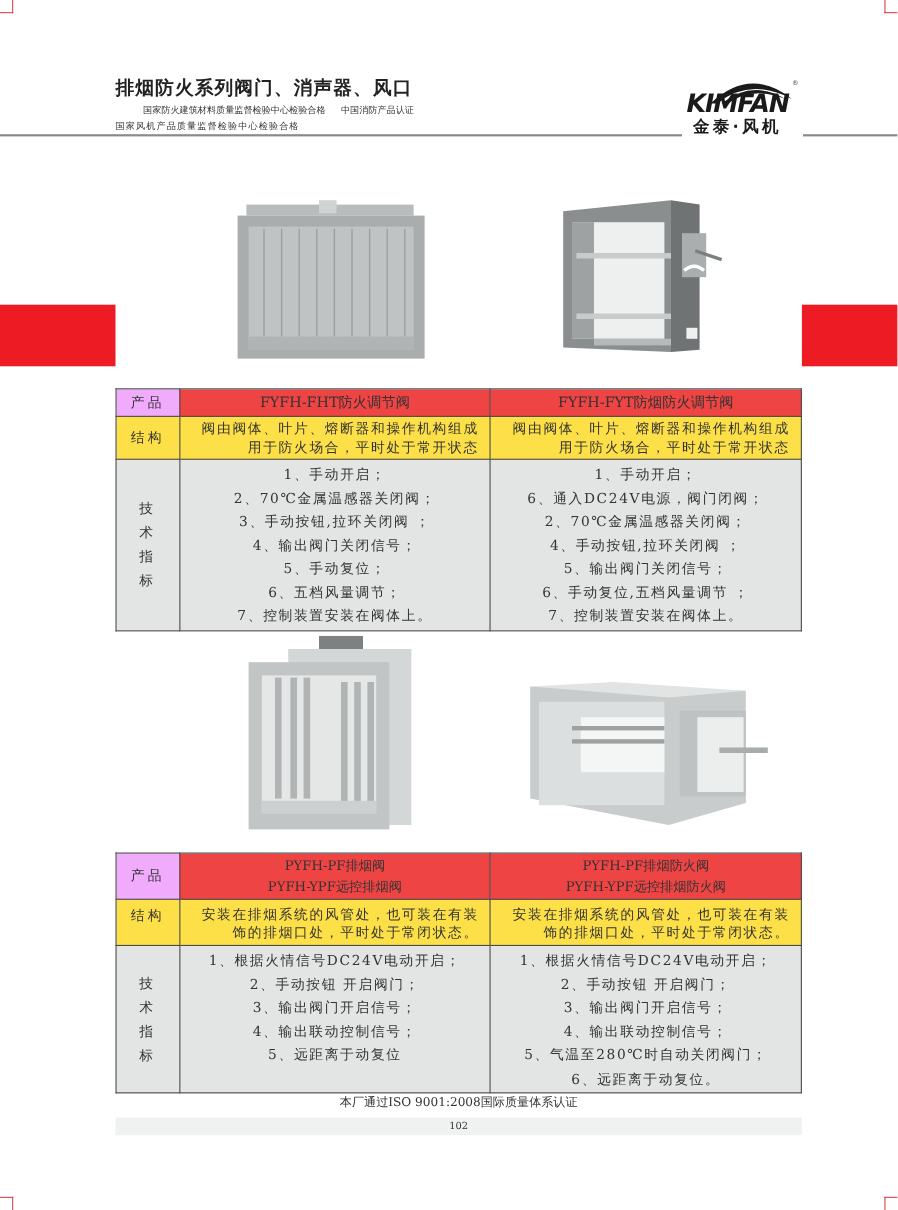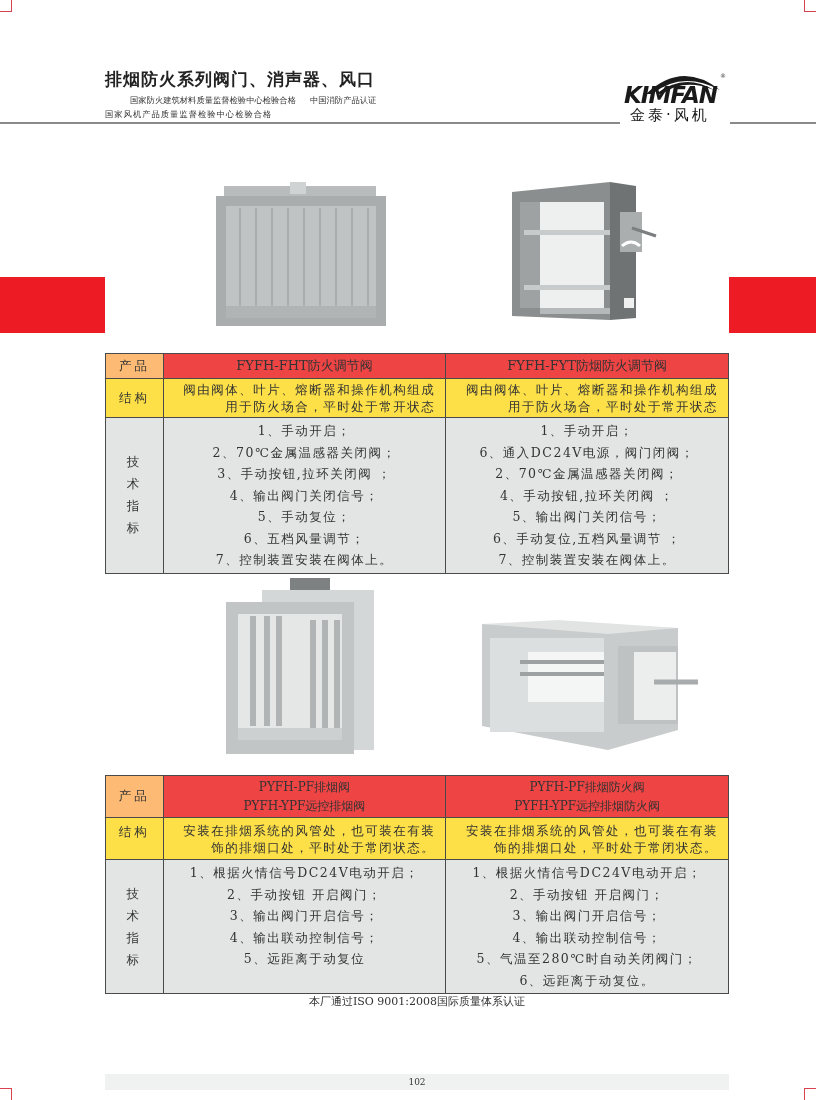--- a/index.html
+++ b/index.html
@@ -17,43 +17,43 @@
   .header-sub.l1 { top: 95px; padding-left: 25px; }
   .header-sub.l2 { top: 109px; }
   .header-sub .gap { display: inline-block; width: 14px; }
   .header-rule-l { position: absolute; left: 0; top: 122px; width: 620px; height: 2px; background: #8a8a8a; }
   .header-rule-r { position: absolute; left: 730px; top: 122px; width: 86px; height: 2px; background: #8a8a8a; }
 
   .logo { position: absolute; left: 622px; top: 62px; width: 110px; height: 66px; }
   .logo .arc { position: absolute; left: 20px; top: 4px; width: 80px; height: 30px; }
   .logo .brand { position: absolute; left: 2px; top: 20px; font-family: "DejaVu Sans", sans-serif; font-weight: bold; font-style: italic; font-size: 23px; color: #1a1a1a; letter-spacing: -1px; }
   .logo .reg { position: absolute; left: 98px; top: 10px; font-size: 6px; color: #333; }
-  .logo .cn { position: absolute; left: 8px; top: 44px; font-family: "DejaVu Sans", sans-serif; font-weight: normal; font-size: 15px; color: #1a1a1a; letter-spacing: 3px; }
+  .logo .cn { position: absolute; left: 8px; top: 44px; font-family: "DejaVu Sans", sans-serif; font-weight: bold; font-size: 15px; color: #1a1a1a; letter-spacing: 3px; }
 
   .red-tab { position: absolute; top: 277px; height: 56px; background: #ed1c24; }
   .red-tab.left { left: 0; width: 105px; }
   .red-tab.right { left: 729px; width: 87px; }
 
   .photo { position: absolute; }
 
   table.spec { position: absolute; left: 105px; width: 624px; border-collapse: collapse; font-size: 12.5px; color: #333; }
   table.spec td { border: 1px solid #4a4a4a; vertical-align: middle; }
-  table.spec td.label { width: 58px; text-align: center; background: #fdba74; letter-spacing: 3px; }
+  table.spec td.label { width: 58px; text-align: center; background: #f0abfc; letter-spacing: 3px; }
   table.spec td.col { width: 283px; }
   table.spec tr.prod td.col { background: #ef4444; text-align: center; font-size: 13px; }
   table.spec tr.struct td { background: #fde047; }
   table.spec tr.struct td.col { padding: 2px 10px; line-height: 17px; letter-spacing: 1.5px; text-align: right; }
   table.spec tr.tech td { background: #e3e4e4; }
   table.spec tr.tech td.col { padding: 2px 10px; vertical-align: top; text-align: center; }
   table.spec tr.tech td.label { line-height: 22px; }
   .li { display: block; height: 21.5px; line-height: 21.5px; letter-spacing: 1.5px; white-space: nowrap; }
   .vlabel span { display: block; }
   table.spec { border: 1.5px solid #4a4a4a; }
 
-  .footer-bar { position: absolute; left: 105px; top: 1074px; width: 624px; height: 16px; background: #f0f1f1; text-align: center; font-size: 9px; line-height: 16px; color: #333; }
+  .footer-bar { position: absolute; left: 105px; top: 1016px; width: 624px; height: 16px; background: #f0f1f1; text-align: center; font-size: 9px; line-height: 16px; color: #333; }
   .footer-note { position: absolute; left: 105px; top: 994px; width: 624px; text-align: center; font-size: 11px; color: #333; }
 </style>
 </head>
 <body>
 
 <div class="crop tl"></div>
 <div class="crop tr"></div>
 <div class="crop bl"></div>
 <div class="crop br"></div>
 

